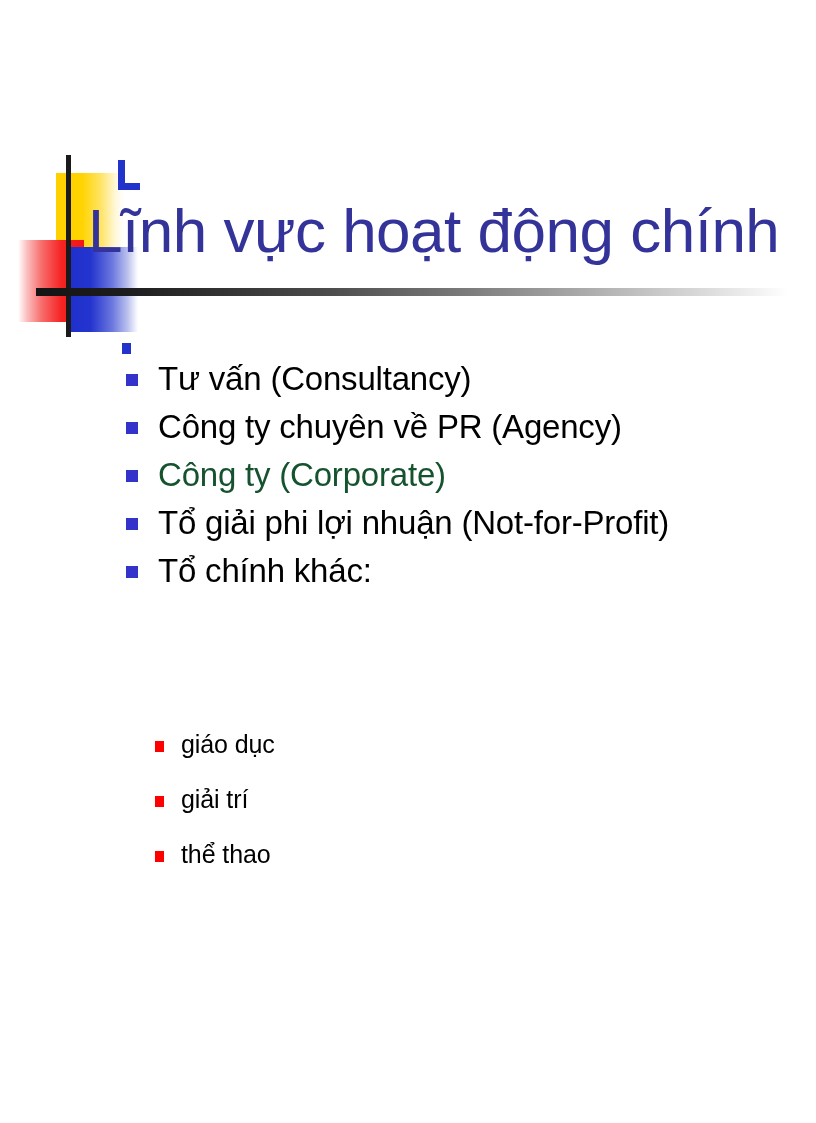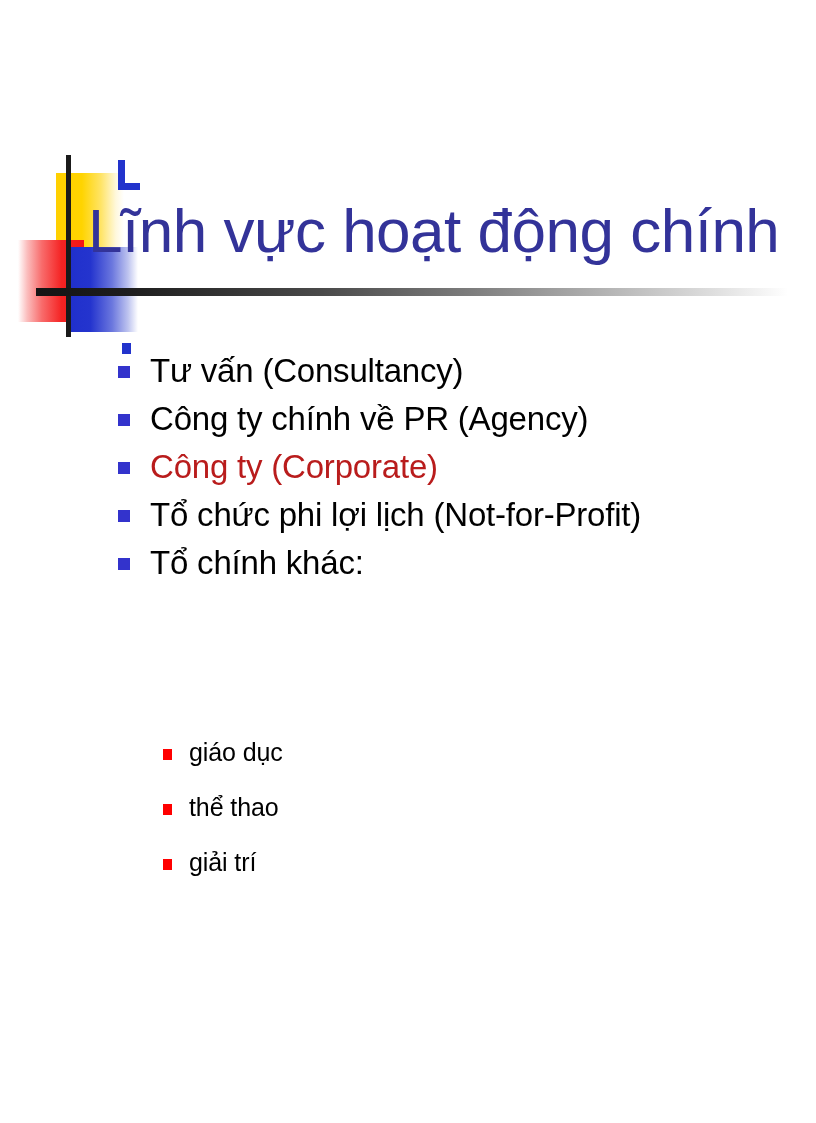--- a/index.html
+++ b/index.html
@@ -113,21 +113,21 @@
     white-space: nowrap;
   }
 
   
   .body-list {
     position: absolute;
     left: 110px;
     top: 342px;
     width: 690px;
     list-style: none;
-    margin: 8px;
+    margin: 16px;
     padding: 0;
   }
   .bullet-row {
     display: flex;
     align-items: flex-start;
     margin-bottom: 6px;
     min-height: 42px;
   }
   .bullet-mark {
     flex: 0 0 auto;
@@ -138,31 +138,31 @@
     margin-right: 20px;
   }
   .bullet-text {
     font-size: 33px;
     line-height: 42px;
     color: #000000;
     white-space: nowrap;
     letter-spacing: -0.2px;
   }
   .bullet-text.accent {
-    color: #b91c1c;
+    color: #14532d;
   }
 
   
   .sub-list {
     position: absolute;
     left: 155px;
     top: 728px;
     width: 420px;
     list-style: none;
-    margin: 8px;
+    margin: 0;
     padding: 0;
   }
   .sub-row {
     display: flex;
     align-items: flex-start;
     min-height: 37px;
     margin-bottom: 18px;
   }
   .sub-mark {
     flex: 0 0 auto;
@@ -197,44 +197,44 @@
 
   <h1 class="title">Lĩnh vực hoạt động chính</h1>
 
   <ul class="body-list">
     <li class="bullet-row">
       <span class="bullet-mark"></span>
       <span class="bullet-text">Tư vấn (Consultancy)</span>
     </li>
     <li class="bullet-row">
       <span class="bullet-mark"></span>
-      <span class="bullet-text">Công ty chính về PR (Agency)</span>
+      <span class="bullet-text">Công ty chuyên về PR (Agency)</span>
     </li>
     <li class="bullet-row">
       <span class="bullet-mark"></span>
       <span class="bullet-text accent">Công ty (Corporate)</span>
     </li>
     <li class="bullet-row">
       <span class="bullet-mark"></span>
-      <span class="bullet-text">Tổ chức phi lợi lịch (Not-for-Profit)</span>
+      <span class="bullet-text">Tổ giải phi lợi nhuận (Not-for-Profit)</span>
     </li>
     <li class="bullet-row">
       <span class="bullet-mark"></span>
       <span class="bullet-text">Tổ chính khác:</span>
     </li>
   </ul>
 
   <ul class="sub-list">
     <li class="sub-row">
       <span class="sub-mark"></span>
       <span class="sub-text">giáo dục</span>
     </li>
     <li class="sub-row">
       <span class="sub-mark"></span>
-      <span class="sub-text">thể thao</span>
+      <span class="sub-text">giải trí</span>
     </li>
     <li class="sub-row">
       <span class="sub-mark"></span>
-      <span class="sub-text">giải trí</span>
+      <span class="sub-text">thể thao</span>
     </li>
   </ul>
 
 </div>
 
 </body></html>

